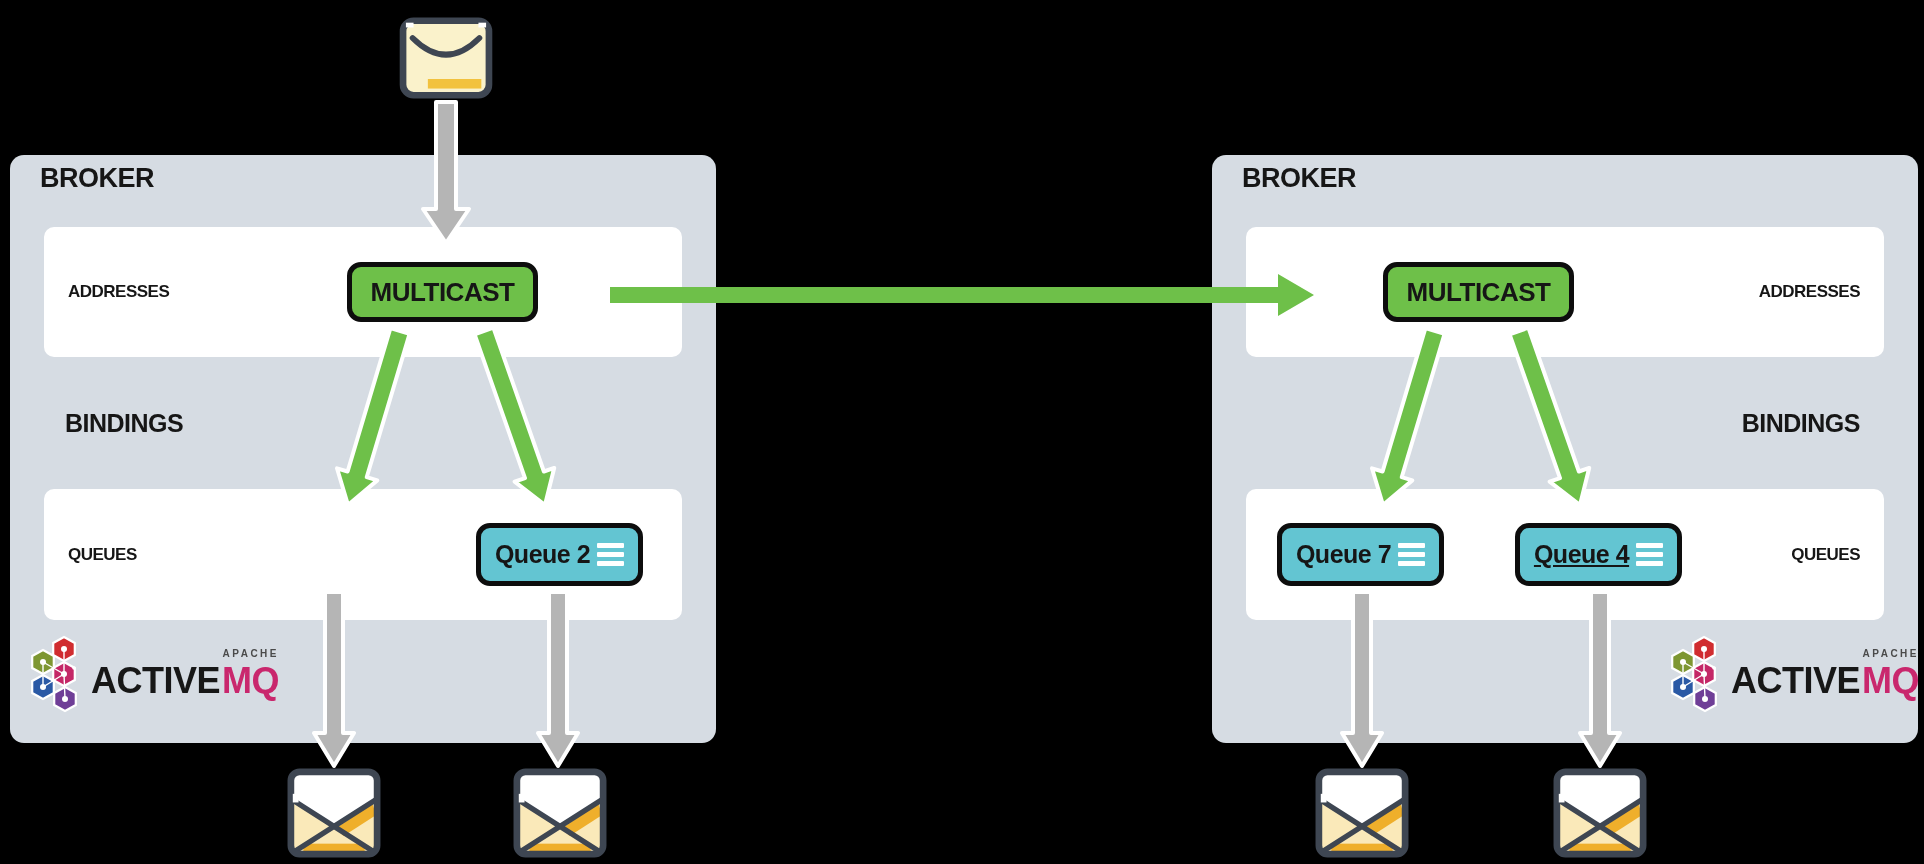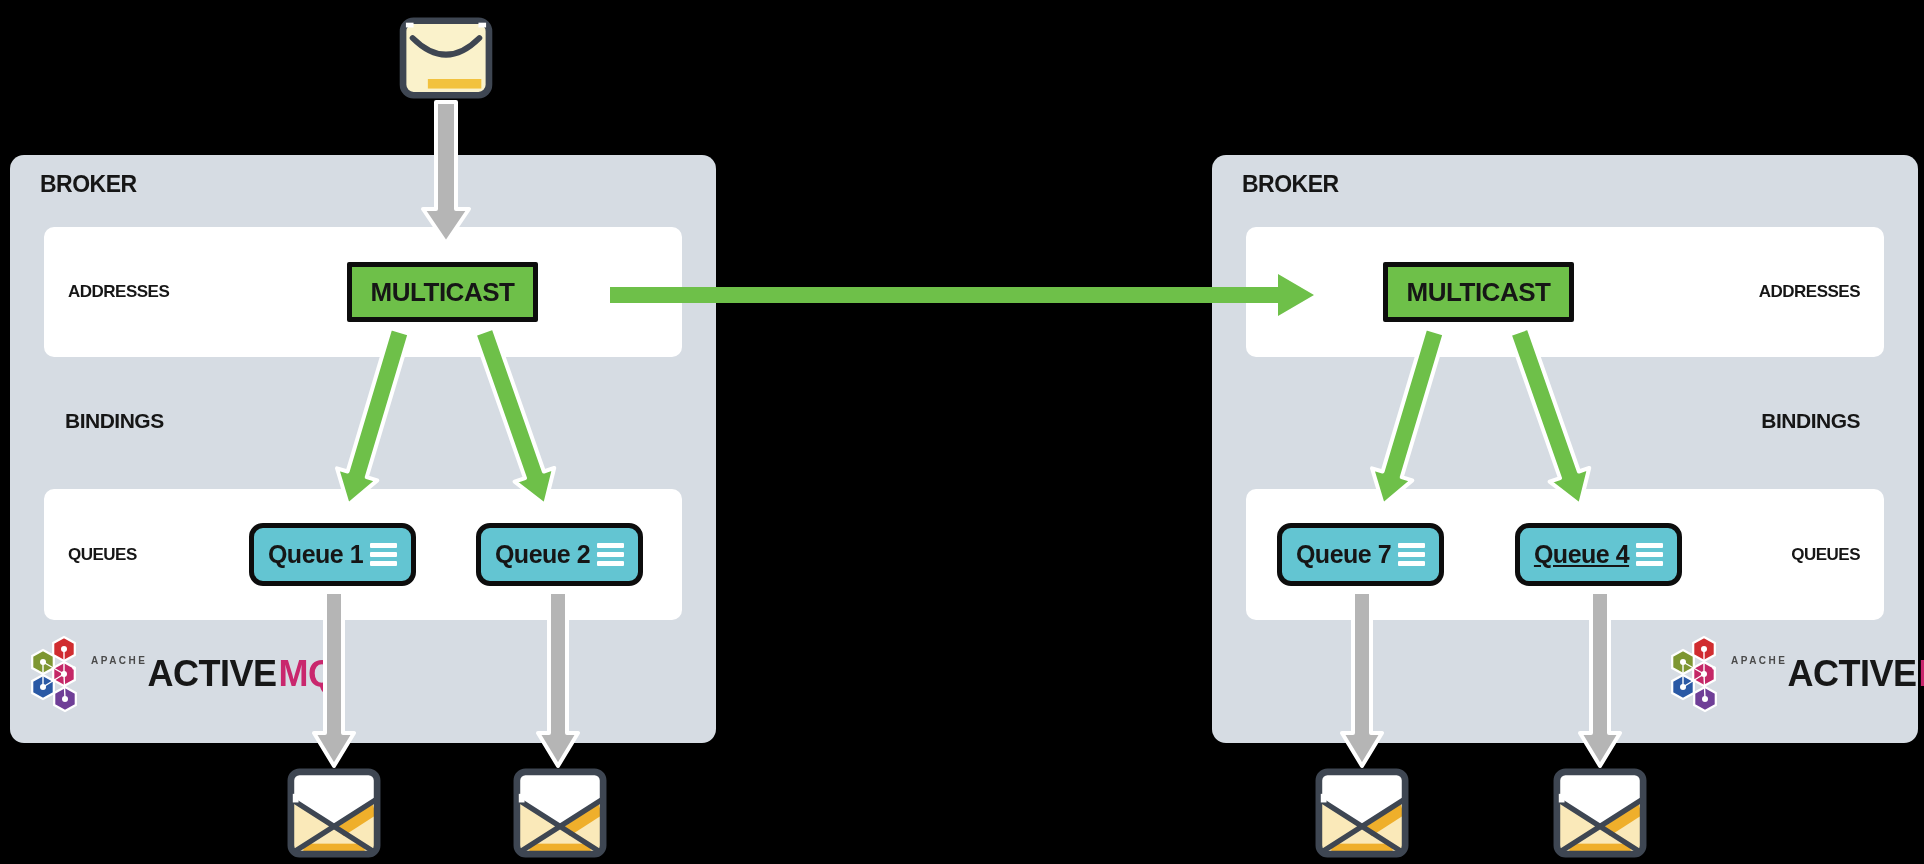--- a/index.html
+++ b/index.html
@@ -9,65 +9,65 @@
     overflow:hidden;
   }
   
   .broker {
     position:absolute; top:155px; width:706px; height:588px;
     background:#d6dce3; border-radius:14px;
   }
   .broker.left  { left:10px; }
   .broker.right { left:1212px; }
   .broker-title {
-    position:absolute; top:16px; left:30px;
-    font-size:23px; letter-spacing:-0.5px;
+    position:absolute; top:8px; left:30px;
+    font-size:27px; letter-spacing:-0.5px;
   }
   .band {
     position:absolute; left:34px; width:638px;
     background:#ffffff; border-radius:10px;
   }
   .band.addresses { top:72px;  height:130px; }
   .band.queues    { top:334px; height:131px; }
   .band-label {
     position:absolute; top:50%; transform:translateY(-50%);
     font-size:17px; letter-spacing:-0.5px;
   }
   .broker.left  .band-label { left:24px; }
   .broker.right .band-label { right:24px; }
   .bindings-label {
     position:absolute; top:254px;
-    font-size:21px; letter-spacing:-0.5px;
+    font-size:25px; letter-spacing:-0.5px;
   }
   .broker.left  .bindings-label { left:55px; }
   .broker.right .bindings-label { right:58px; }
   
   .node {
     position:absolute; top:35px; height:60px; width:191px;
-    box-sizing:border-box; border:5px solid #0d0d0d; border-radius:2px;
+    box-sizing:border-box; border:5px solid #0d0d0d; border-radius:14px;
     background:#6ec049; display:flex; align-items:center; justify-content:center;
     font-size:26px; letter-spacing:-0.5px;
   }
   .broker.left  .node { left:303px; }
   .broker.right .node { left:137px; }
   .queue-box {
     position:absolute; top:34px; height:63px; width:167px;
     box-sizing:border-box; border:5px solid #0d0d0d; border-radius:14px;
     background:#63c5d2; display:flex; align-items:center; justify-content:center;
     gap:7px; font-size:25px; letter-spacing:-0.5px;
   }
   .menu-icon { display:flex; flex-direction:column; gap:4px; width:27px; }
   .menu-icon i { display:block; height:5px; background:#ffffff; border-radius:1px; }
   
   .amq-logo {
     position:absolute; top:480px; display:flex; align-items:center; gap:9px;
   }
   .broker.left  .amq-logo { left:20px; }
   .broker.right .amq-logo { left:458px; }
-  .logo-text { display:flex; flex-direction:row; line-height:1;text-align:right; }
+  .logo-text { display:flex; flex-direction:column; line-height:1;text-align:right; }
   .logo-apache { font-size:10px; letter-spacing:2.5px; color:#4a4a4a; margin-bottom:4px; }
   .logo-main { font-size:36px; letter-spacing:-0.5px; display:flex; }
   .logo-active { color:#171717; }
   .logo-mq { color:#c9276d; margin-left:2px; }
   
   .env { position:absolute; z-index:6; }
   .env svg { display:block; }
   
   #arrows { position:absolute; left:0; top:0; z-index:5; pointer-events:none; }
 </style>
@@ -88,28 +88,20 @@
 
   <div class="broker left">
     <div class="broker-title">BROKER</div>
     <div class="band addresses">
       <div class="band-label">ADDRESSES</div>
       <div class="node">MULTICAST</div>
     </div>
     <div class="bindings-label">BINDINGS</div>
     <div class="band queues">
       <div class="band-label">QUEUES</div>
-      <div class="queue-box" style="left:205px;">
-        <span>Queue 1</span>
-        <span class="menu-icon">
-            <i></i>
-            <i></i>
-            <i></i>
-          </span>
-      </div>
       <div class="queue-box" style="left:432px;">
         <span>Queue 2</span>
         <span class="menu-icon">
             <i></i>
             <i></i>
             <i></i>
           </span>
       </div>
     </div>
     <div class="amq-logo">

